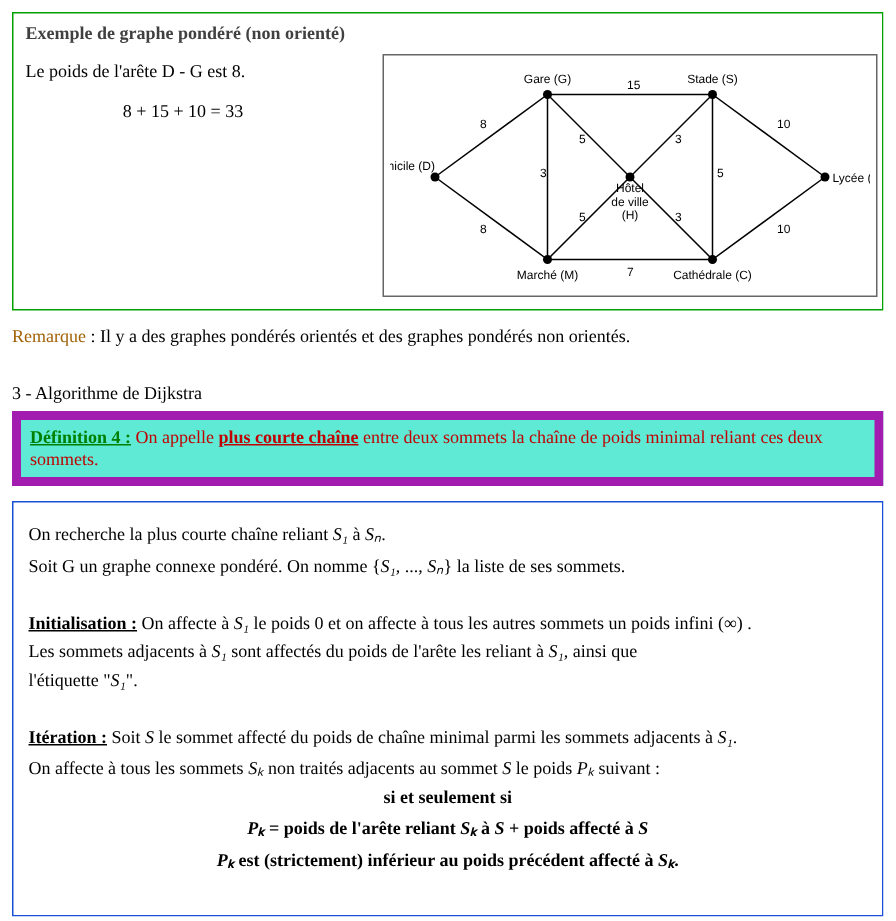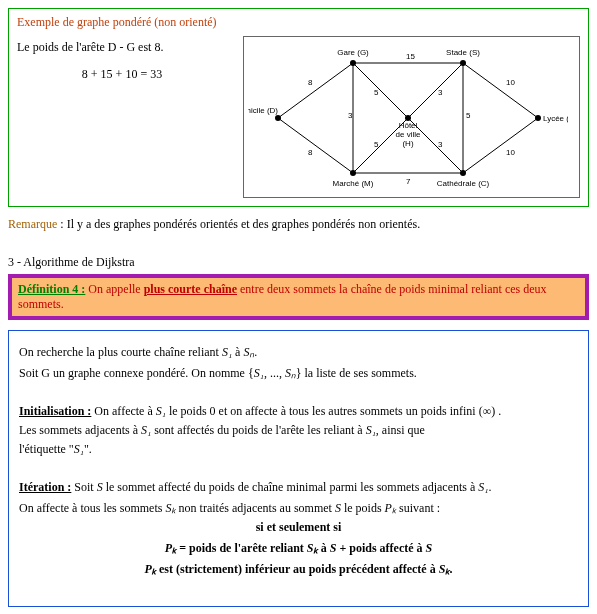--- a/index.html
+++ b/index.html
@@ -13,51 +13,51 @@
   .box {
     border: 1px solid #00a000;
     padding: 6px 8px 8px 8px;
     margin-bottom: 10px;
   }
   .box2 {
     border: 1px solid #1a4fd8;
     padding: 8px 10px 10px 10px;
   }
   .title-green {
-    color: #c2410c;
-    font-weight: normal;
+    color: #404040;
+    font-weight: bold;
     margin-bottom: 6px;
   }
   .title-blue {
     color: #1a4fd8;
     font-weight: bold;
     margin-bottom: 8px;
   }
   .remarque { color: #a16207; font-weight: normal; }
   .defbox {
-    border: 4px solid #a21caf;
-    background: #fdba74;
+    border: 6px solid #a21caf;
+    background: #5eead4;
     padding: 4px 6px;
     margin: 4px 0 10px 0;
   }
   .def-label {
     color: #008000;
     font-weight: bold;
     text-decoration: underline;
   }
   .def-text { color: #c00000; }
   .plus-courte { font-weight: bold; text-decoration: underline; }
   .u { text-decoration: underline; }
   .indent1 { margin-left: 12px; }
   .indent2 { margin-left: 80px; }
   .indent3 { margin-left: 52px; }
   .center { text-align: center; margin-top: 12px; }
   .para { margin: 4px 0; }
   i.m { font-style: italic; }
-  .top-flex { display: flex; gap: 16px; }
+  .top-flex { display: flex; gap: 28px; }
   .top-text { flex: 0 0 210px; }
   .graph-wrap {
     border: 1px solid #666;
     padding: 6px 4px 4px 4px;
     flex: 1;
   }
   svg { display: block; }
   .node { fill: #000; }
   .edge { stroke: #000; stroke-width: 1; fill: none; }
   .lbl { font-size: 8px; font-family: sans-serif; }

